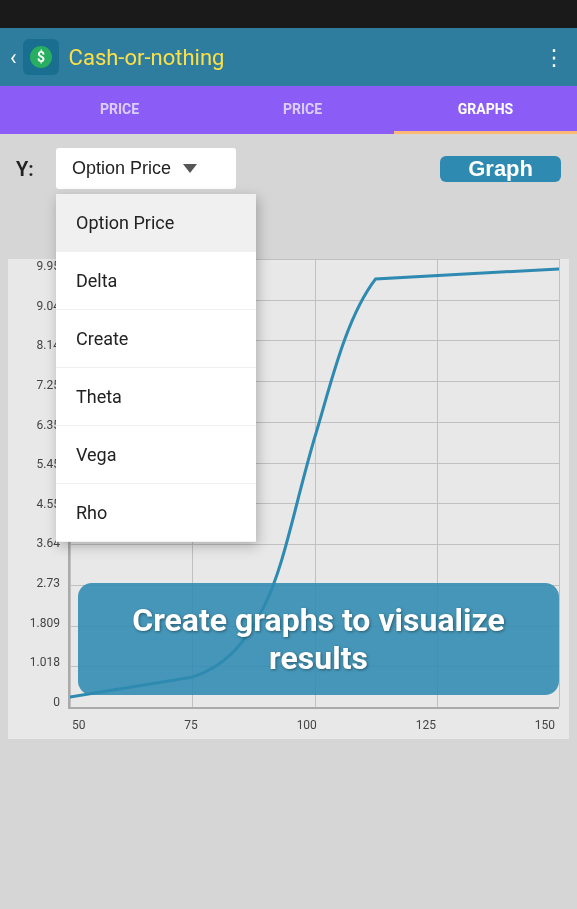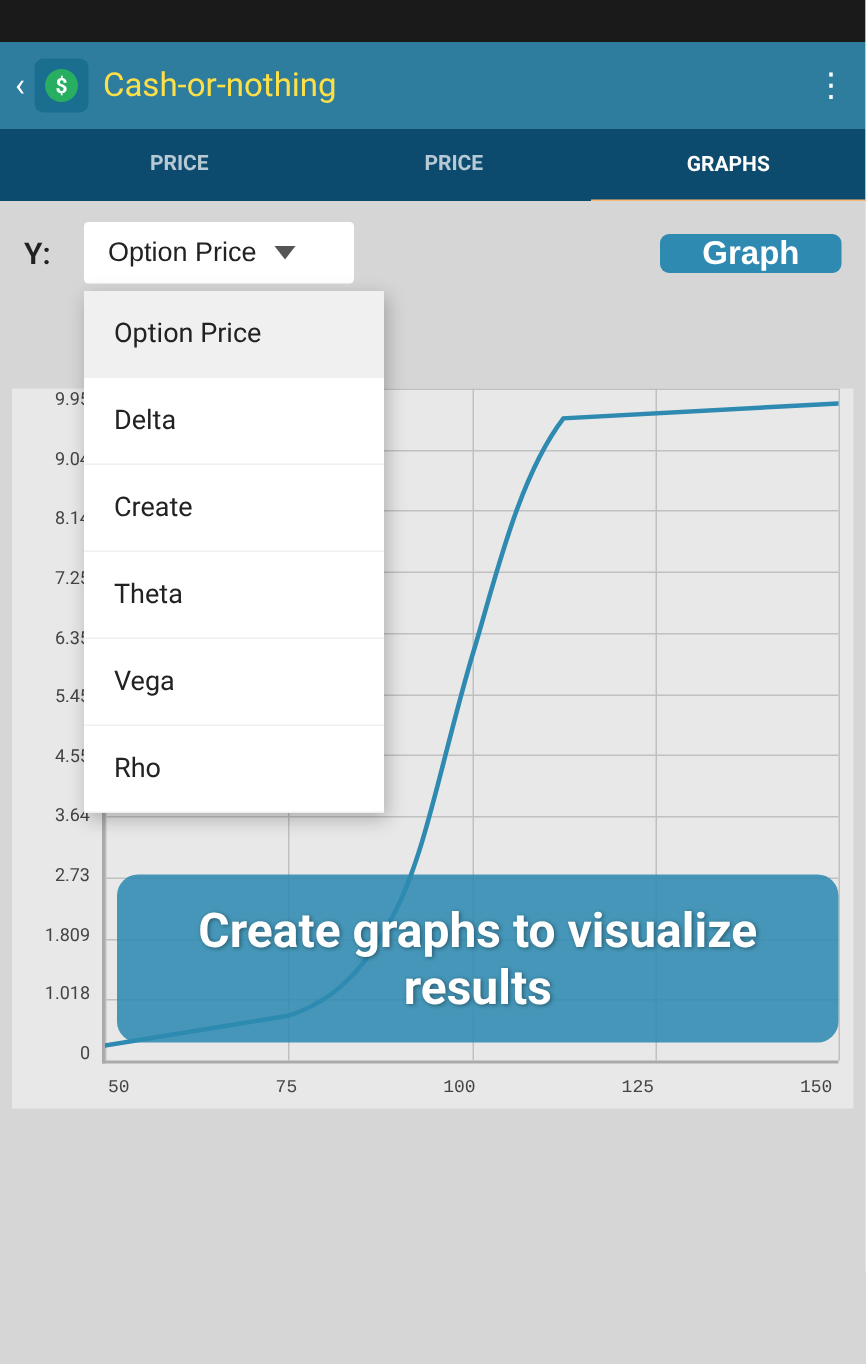--- a/index.html
+++ b/index.html
@@ -64,41 +64,41 @@
 
     .title-bar .menu-dots {
       color: white;
       font-size: 22px;
       cursor: pointer;
       letter-spacing: 2px;
     }
 
     
     .tab-bar {
-      background: #0c4a6e;
+      background: #8b5cf6;
       display: flex;
       height: 48px;
       padding-left: 28px;
     }
 
     .tab-item {
       flex: 1;
       display: flex;
       align-items: center;
       justify-content: center;
       color: rgba(255,255,255,0.7);
       font-size: 14px;
       font-weight: 700;
       cursor: pointer;
       border-bottom: 3px solid transparent;
     }
 
     .tab-item.active {
       color: white;
-      border-bottom: 1px solid #fdba74;
+      border-bottom: 3px solid #fdba74;
     }
 
     
     .main-content {
       background: #d6d6d6;
       flex: 1;
       position: relative;
       height: calc(909px - 28px - 58px - 48px);
     }
 
@@ -250,21 +250,20 @@
       height: 28px;
       display: flex;
       justify-content: space-between;
       align-items: center;
       padding: 0 4px;
     }
 
     .x-axis-label {
       font-size: 12px;
       color: #444;
-      font-family: Liberation Mono, monospace;
     }
 
     
     .tooltip-banner {
       position: absolute;
       bottom: 44px;
       left: 70px;
       right: 10px;
       background: rgba(46, 138, 176, 0.88);
       border-radius: 14px;

